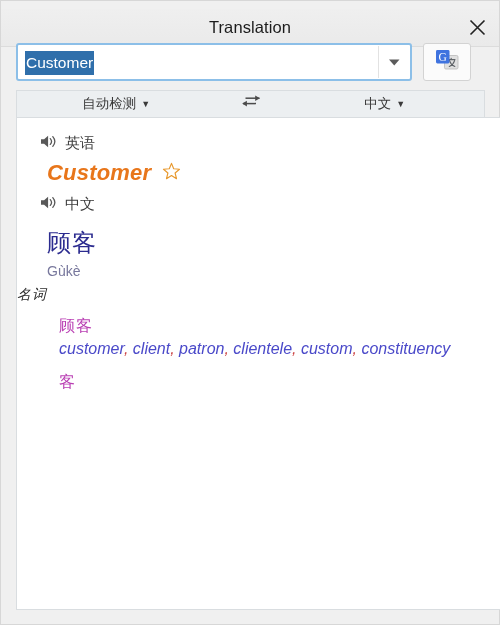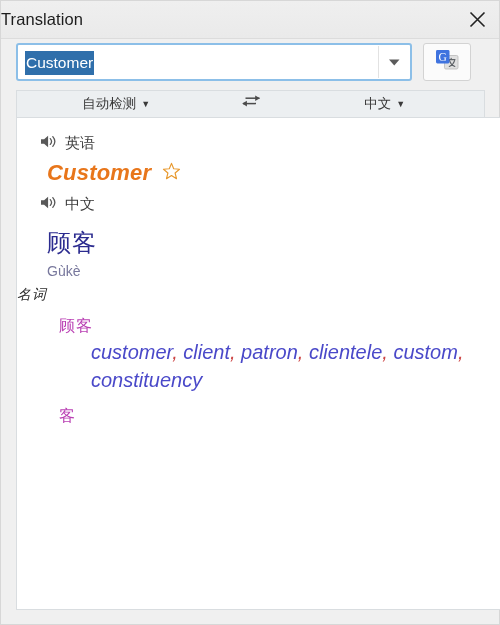--- a/index.html
+++ b/index.html
@@ -26,20 +26,22 @@
   }
 
   
   #titlebar {
     position: relative;
     height: 37px;
     background: linear-gradient(to bottom, #efefef 0%, #eaeaea 100%);
     border-bottom: 1px solid #dcdcdc;
     display: flex;
     align-items: center;
+    justify-content: center;
+    margin-top: 8px;
   }
   #title-text {
     font-size: 16.5px;
     color: #1c1c1c;
     letter-spacing: .1px;
   }
   #close-button {
     position: absolute;
     right: 0px;
     top: 0px;
@@ -239,26 +241,25 @@
     margin-top: 11px;
   }
   .sense-term {
     font-size: 16px;
     color: #b93fb3;
     letter-spacing: 1px;
     line-height: 1.35;
     cursor: pointer;
   }
   .sense-glosses {
-    font-size: 20px;
+    font-size: 16px;
     font-style: italic;
     color: #4a49c9;
     line-height: 1.42;
     margin-top: 1px;
-    margin-left: 32px;
   }
   .sense-glosses .sep { color: #cc4444; font-style: italic; }
 </style>
 </head>
 <body>
 
 <div id="window">
 
   <div id="titlebar">
     <span id="title-text">Translation</span>

